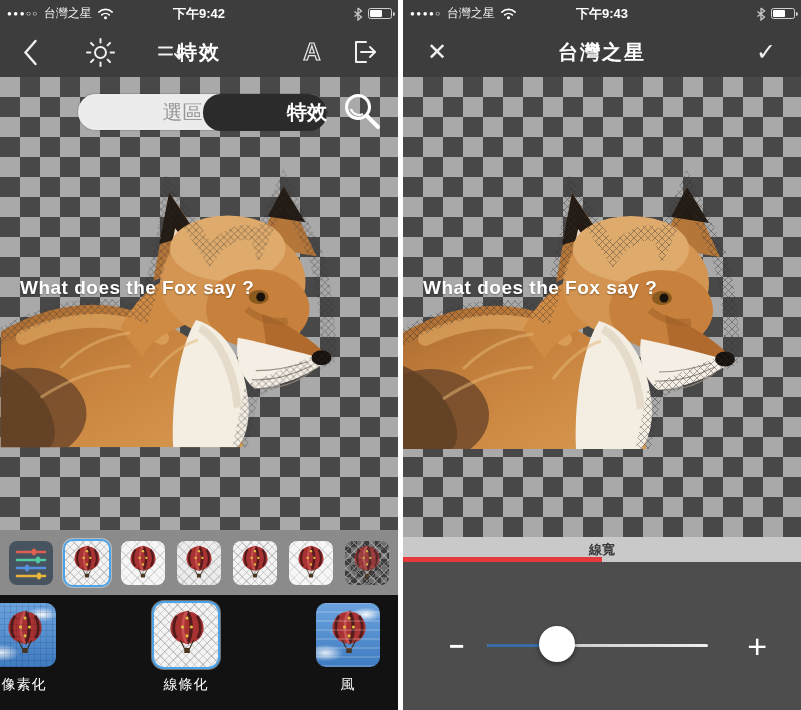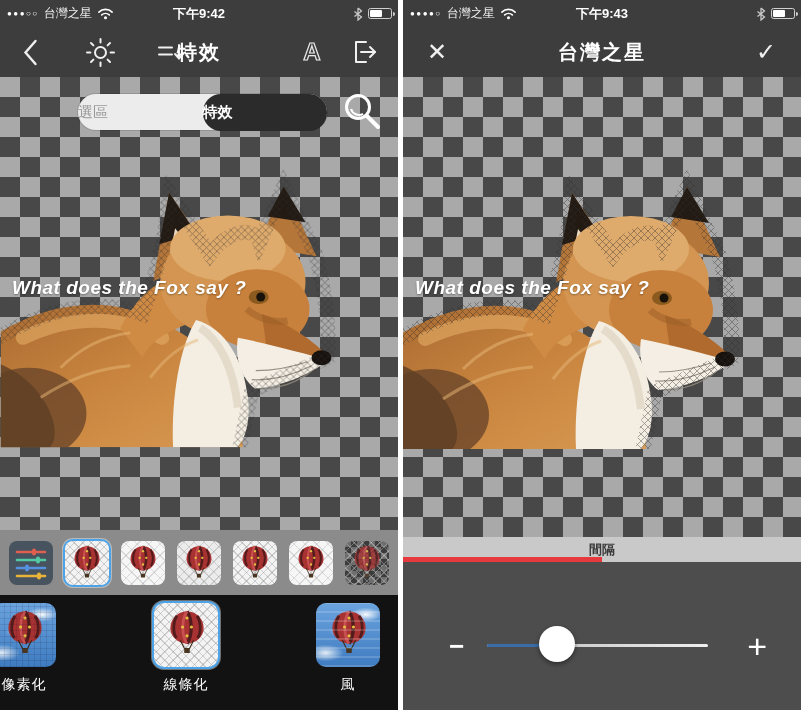--- a/index.html
+++ b/index.html
@@ -24,25 +24,25 @@
   .tb-title { position:absolute; left:0; right:0; top:0; height:50px; display:flex; align-items:center; justify-content:center; color:#fff; font-size:20px; font-weight:bold; letter-spacing:2px; }
   .tb-icon { position:absolute; top:0; height:50px; display:flex; align-items:center; justify-content:center; cursor:pointer; }
   .a-glyph { color:transparent; -webkit-text-stroke:1.2px #e8e8e8; font-size:24px; font-weight:bold; }
   .x-glyph, .check-glyph { color:#f0f0f0; font-size:24px; font-weight:300; }
 
   
   .canvas { position:relative; background:repeating-conic-gradient(#484848 0% 25%, #a9a9a9 0% 50%) 0 0/40px 40px; }
   .canvas.left { height:453px; }
   .canvas.right { height:460px; }
   .fox-svg { position:absolute; left:0; top:0; }
-  .caption { position:absolute; left:12px; top:200px; color:#fff; font-size:19px; font-weight:bold; font-style:italic; letter-spacing:0.5px; text-shadow:0 1px 2px rgba(0,0,0,.35); white-space:nowrap; }
+  .caption { position:absolute; left:20px; top:200px; color:#fff; font-size:19px; font-weight:bold; letter-spacing:0.5px; text-shadow:0 1px 2px rgba(0,0,0,.35); white-space:nowrap; }
 
   
   .segmented { position:absolute; left:78px; top:17px; width:249px; height:36px; background:#ececec; border-radius:18px; display:flex; align-items:center; box-shadow:0 0 0 1px rgba(0,0,0,.12); }
-  .seg-opt { flex:1; text-align:left; font-size:15px; color:#98989a; height:37px; line-height:36px; cursor:pointer; }
+  .seg-opt { flex:1; text-align:right; font-size:20px; color:#98989a; height:37px; line-height:36px; cursor:pointer; }
   .seg-opt.sel { background:#2b2b2b; color:#fff; border-radius:18px; font-weight:bold; }
   .magnifier { position:absolute; left:340px; top:12px; width:44px; height:44px; cursor:pointer; }
 
   
   .strip-effects { height:65px; background:#8b8b8b; display:flex; align-items:center; padding-left:9px; gap:12px; }
   .thumb44 { width:44px; height:44px; border-radius:8px; flex:none; position:relative; overflow:hidden; cursor:pointer; }
   .thumb44 svg.balloon { position:absolute; left:7px; top:2px; }
   .hatch-bg { background:
       repeating-linear-gradient(45deg, rgba(140,140,140,.38) 0 1px, transparent 1px 6px),
       repeating-linear-gradient(-45deg, rgba(140,140,140,.38) 0 1px, transparent 1px 6px),
@@ -366,21 +366,21 @@
     </div>
 
     <div class="canvas right">
       <svg class="fox-svg" width="398" height="455" viewBox="0 0 398 455">
         <use href="#fox"></use>
       </svg>
       <div class="caption">What does the Fox say ?</div>
     </div>
 
     <div class="tabbar">
-      <div class="tab">間隔</div>
+      <div class="tab">線寬</div>
       <div class="tab-underline"></div>
     </div>
 
     <div class="params">
       <div class="slider-row">
         <span class="minus-btn">−</span>
         <div class="track">
           <div class="track-fill" style="width: 31.5%;"></div>
           <div class="slider-thumb" style="left: 31.5%;"></div>
         </div>

